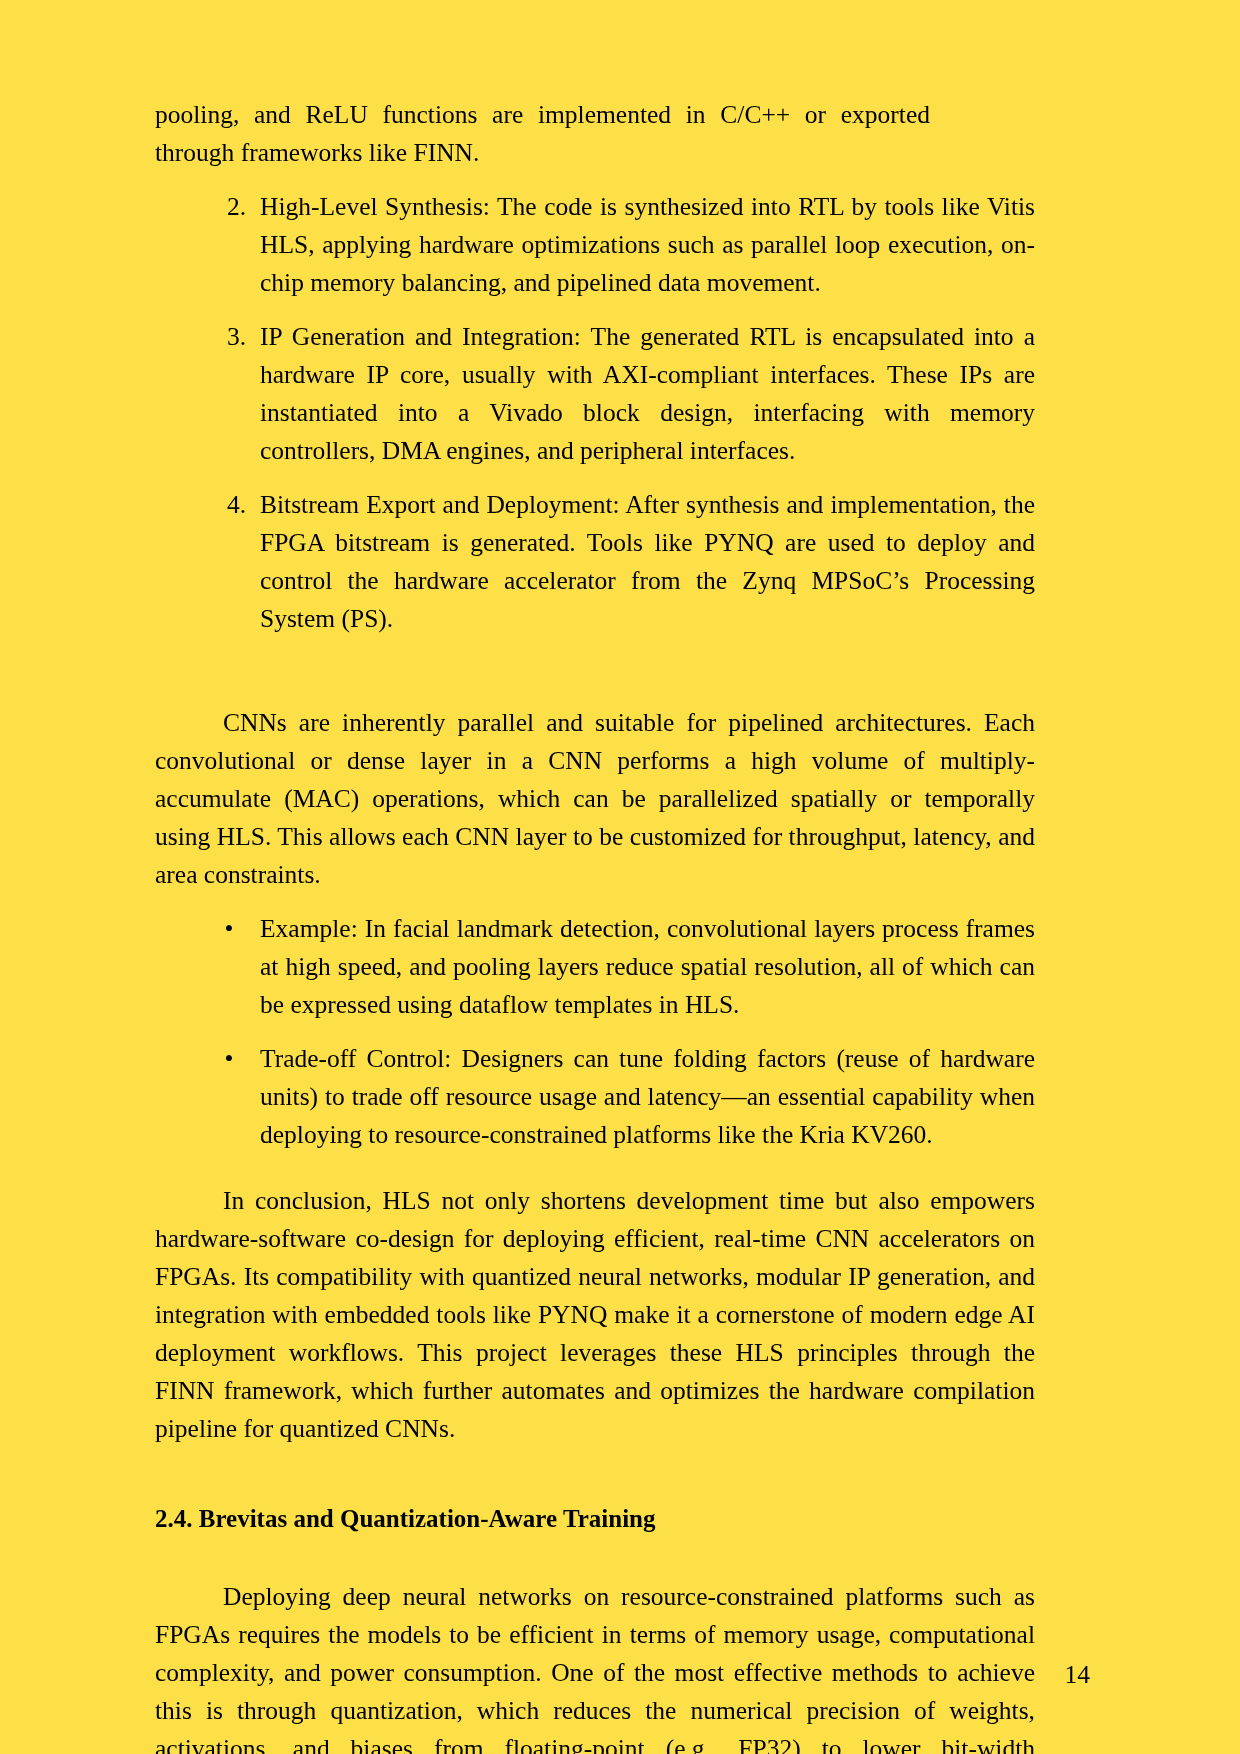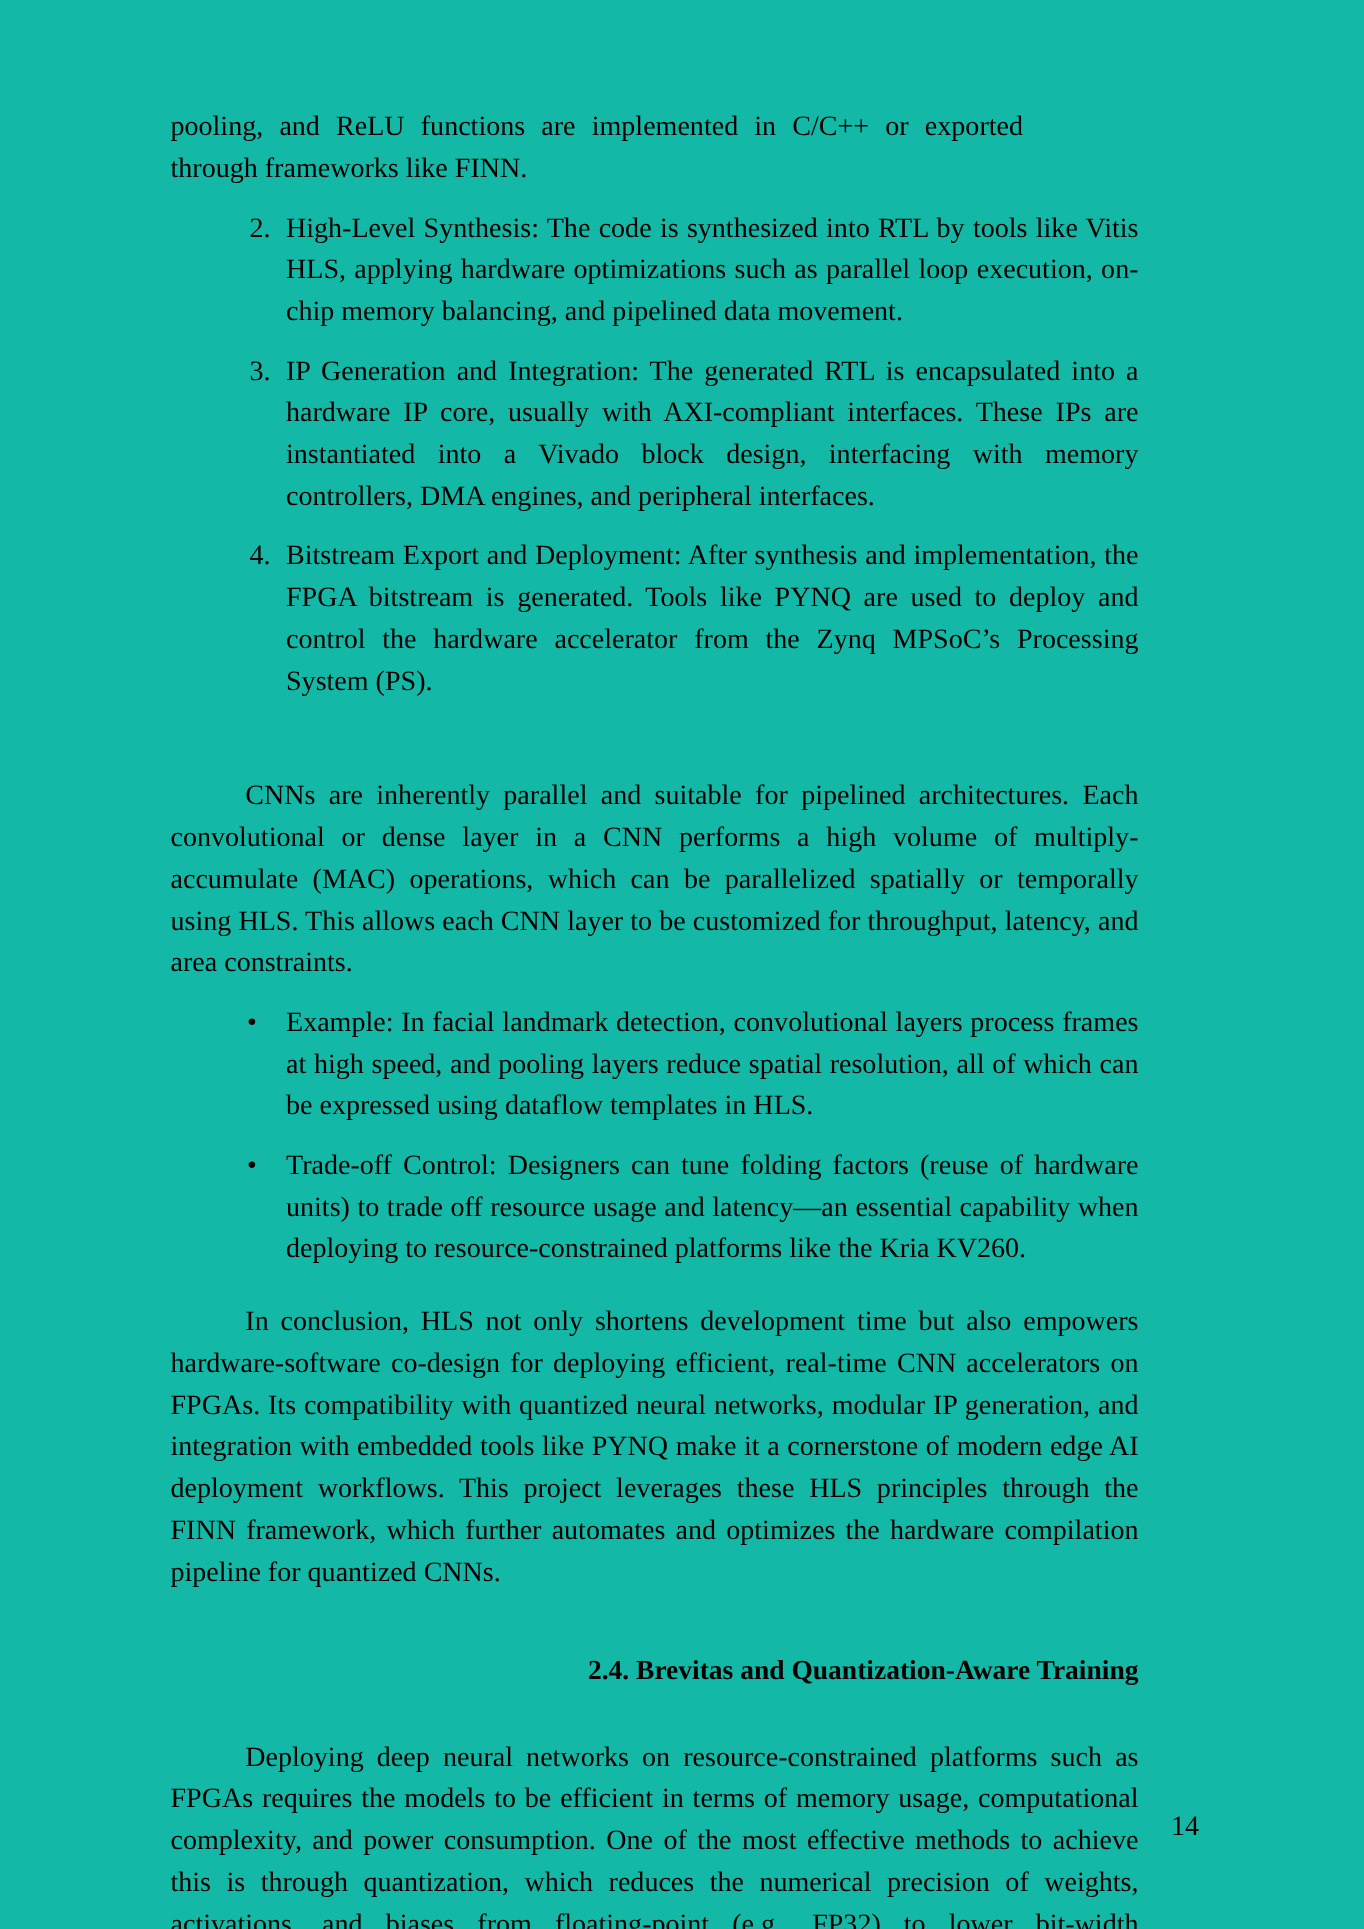--- a/index.html
+++ b/index.html
@@ -10,21 +10,21 @@
   }
   body {
     font-family: "Liberation Serif", "DejaVu Serif", serif;
     color: #000000;
   }
   .page {
     position: relative;
     width: 1240px;
     height: 1754px;
     margin: 0 auto;
-    background: #14b8a6;
+    background: #fde047;
     box-sizing: border-box;
     overflow: hidden;
   }
   .content {
     position: absolute;
     left: 155px;
     top: 96px;
     width: 880px;
   }
   p, li, div.body-text {
@@ -87,26 +87,26 @@
   }
   .gap-large { height: 54px; }
   .gap-med   { height: 30px; }
   .gap-small { height: 16px; }
   h2.section-heading {
     font-family: "Liberation Serif", "DejaVu Serif", serif;
     font-size: 25px;
     font-weight: bold;
     line-height: 34px;
     margin: 0;
-    text-align: right;
+    text-align: left;
   }
   .page-number {
     position: absolute;
     right: 150px;
-    bottom: 79px;
+    bottom: 64px;
     font-size: 25.5px;
     line-height: 30px;
     text-align: right;
   }
 </style>
 </head>
 <body>
 
 <div class="page">
 

